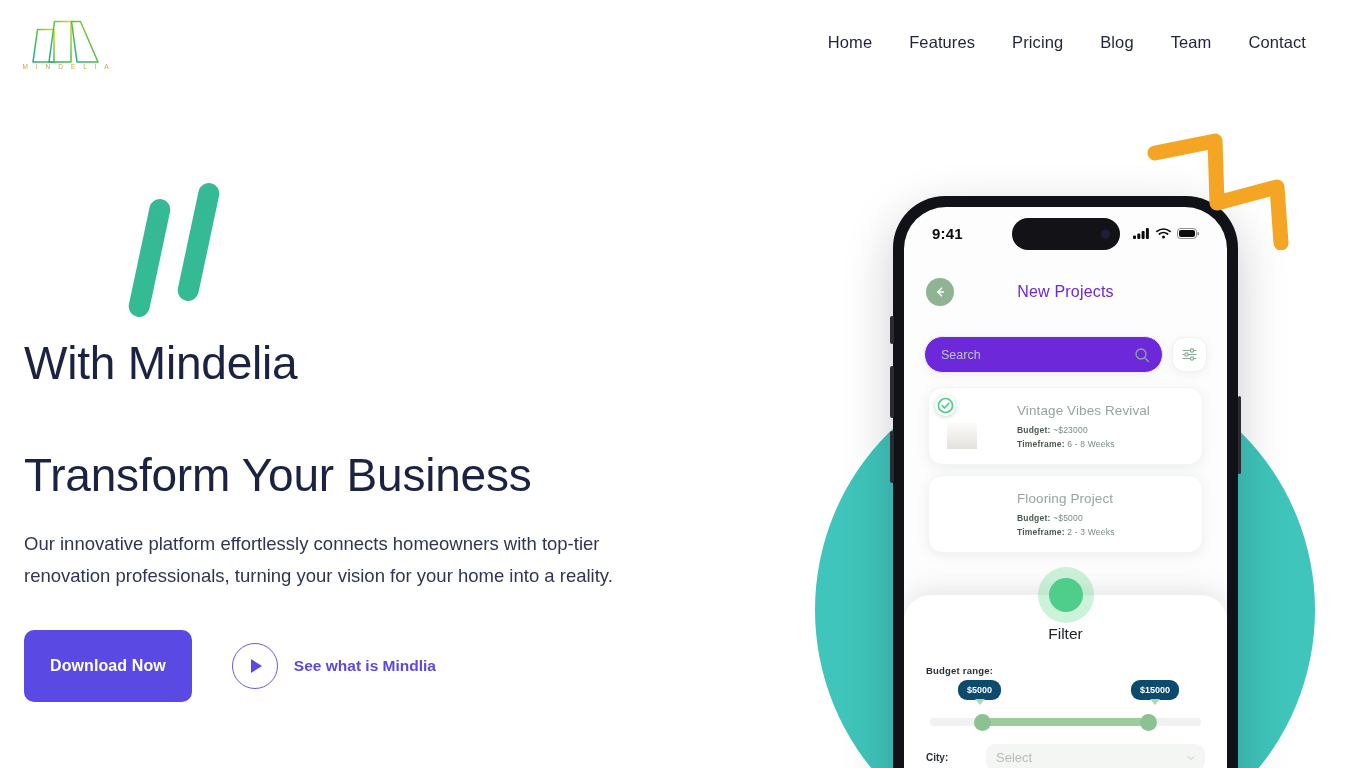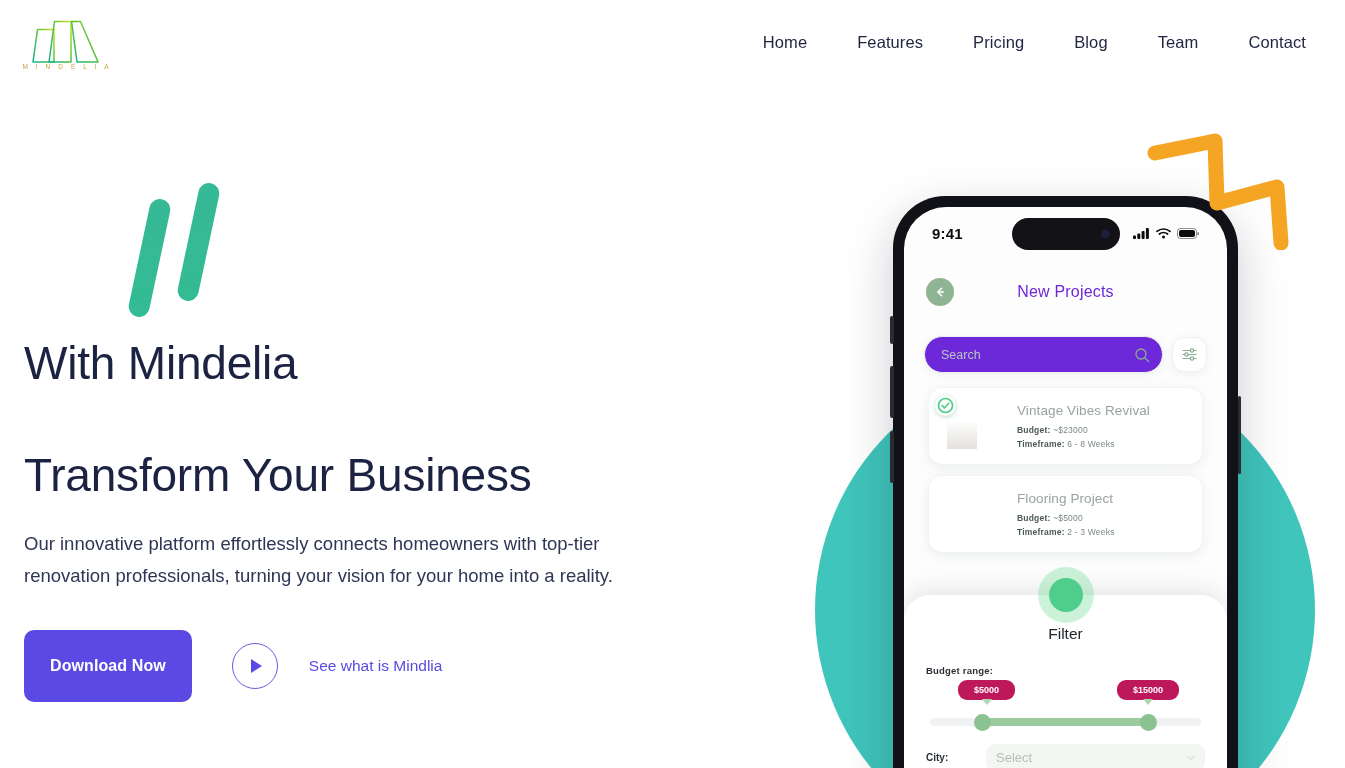--- a/index.html
+++ b/index.html
@@ -17,21 +17,21 @@
     display: flex; align-items: center; z-index: 40;
   }
   .logo-wrap { position: absolute; left: 18px; top: 13px; width: 95px; height: 62px; }
   .logo-word {
     position: absolute; left: 3px; top: 50px; width: 92px;
     text-align: center; font-size: 6.5px; letter-spacing: 3.1px;
     color: #c9a24a; font-family: "Liberation Sans", sans-serif;
   }
   .main-nav {
     position: absolute; right: 22px; top: 33px;
-    display: flex; gap: 16px; align-items: center;
+    display: flex; gap: 3px; align-items: center;
   }
   .nav-link {
     font-size: 16.5px; color: #1f2340; text-decoration: none;
     padding: 0 17px; white-space: nowrap; letter-spacing: .1px;
   }
 
   
   .deco-slashes { position: absolute; left: 125px; top: 178px; width: 140px; height: 145px; z-index: 5; }
   .slash {
     position: absolute; width: 21px; border-radius: 11px;
@@ -59,21 +59,21 @@
     margin-top: 25px; font-size: 18.5px; line-height: 32px;
     color: #2f3555; width: 640px; font-weight: 400;
   }
   .hero-actions { margin-top: 38px; display: flex; align-items: center; gap: 40px; }
   .btn-download {
     background: #5a4ae3; color: #fff; border: none; cursor: pointer;
     font-size: 16px; font-weight: bold; border-radius: 10px;
     padding: 0 26px; height: 72px; letter-spacing: .1px;
     font-family: "Liberation Sans", sans-serif;
   }
-  .watch { display: flex; align-items: center; gap: 31px; cursor: pointer; }
+  .watch { display: flex; align-items: center; gap: 16px; cursor: pointer; font-weight: bold; }
   .play-circle {
     width: 46px; height: 46px; border-radius: 50%;
     border: 1.6px solid #6a5ae0; display: flex; align-items: center; justify-content: center;
   }
   .play-tri {
     width: 0; height: 0; margin-left: 3px;
     border-left: 11px solid #5a4ae3;
     border-top: 7px solid transparent; border-bottom: 7px solid transparent;
   }
   .watch-label { font-size: 15.5px; color: #5a4ae3; }
@@ -221,22 +221,22 @@
     position: absolute; left: 55px; right: 56px; top: 40px; height: 8px;
     border-radius: 4px; background: #9ccb9e;
   }
   .range-knob {
     position: absolute; top: 36px; width: 17px; height: 17px; border-radius: 50%;
     background: #8cc291; cursor: pointer;
   }
   .knob-min { left: 48px; }
   .knob-max { right: 48px; }
   .range-bubble {
-    position: absolute; top: 2px; background: #be185d; color: #fff;
-    font-size: 9px; font-weight: bold; border-radius: 9px; padding: 5px 16px;
+    position: absolute; top: 2px; background: #0c4a6e; color: #fff;
+    font-size: 9px; font-weight: bold; border-radius: 9px; padding: 5px 9px;
     white-space: nowrap;
   }
   .range-bubble::after {
     content:""; position: absolute; left: 50%; bottom: -5px; transform: translateX(-50%);
     border-left: 5px solid transparent; border-right: 5px solid transparent;
     border-top: 6px solid #aed6af;
   }
   .bubble-min { left: 32px; }
   .bubble-max { right: 26px; }
   .city-row { display: flex; align-items: center; gap: 14px; margin-top: 4px; }

